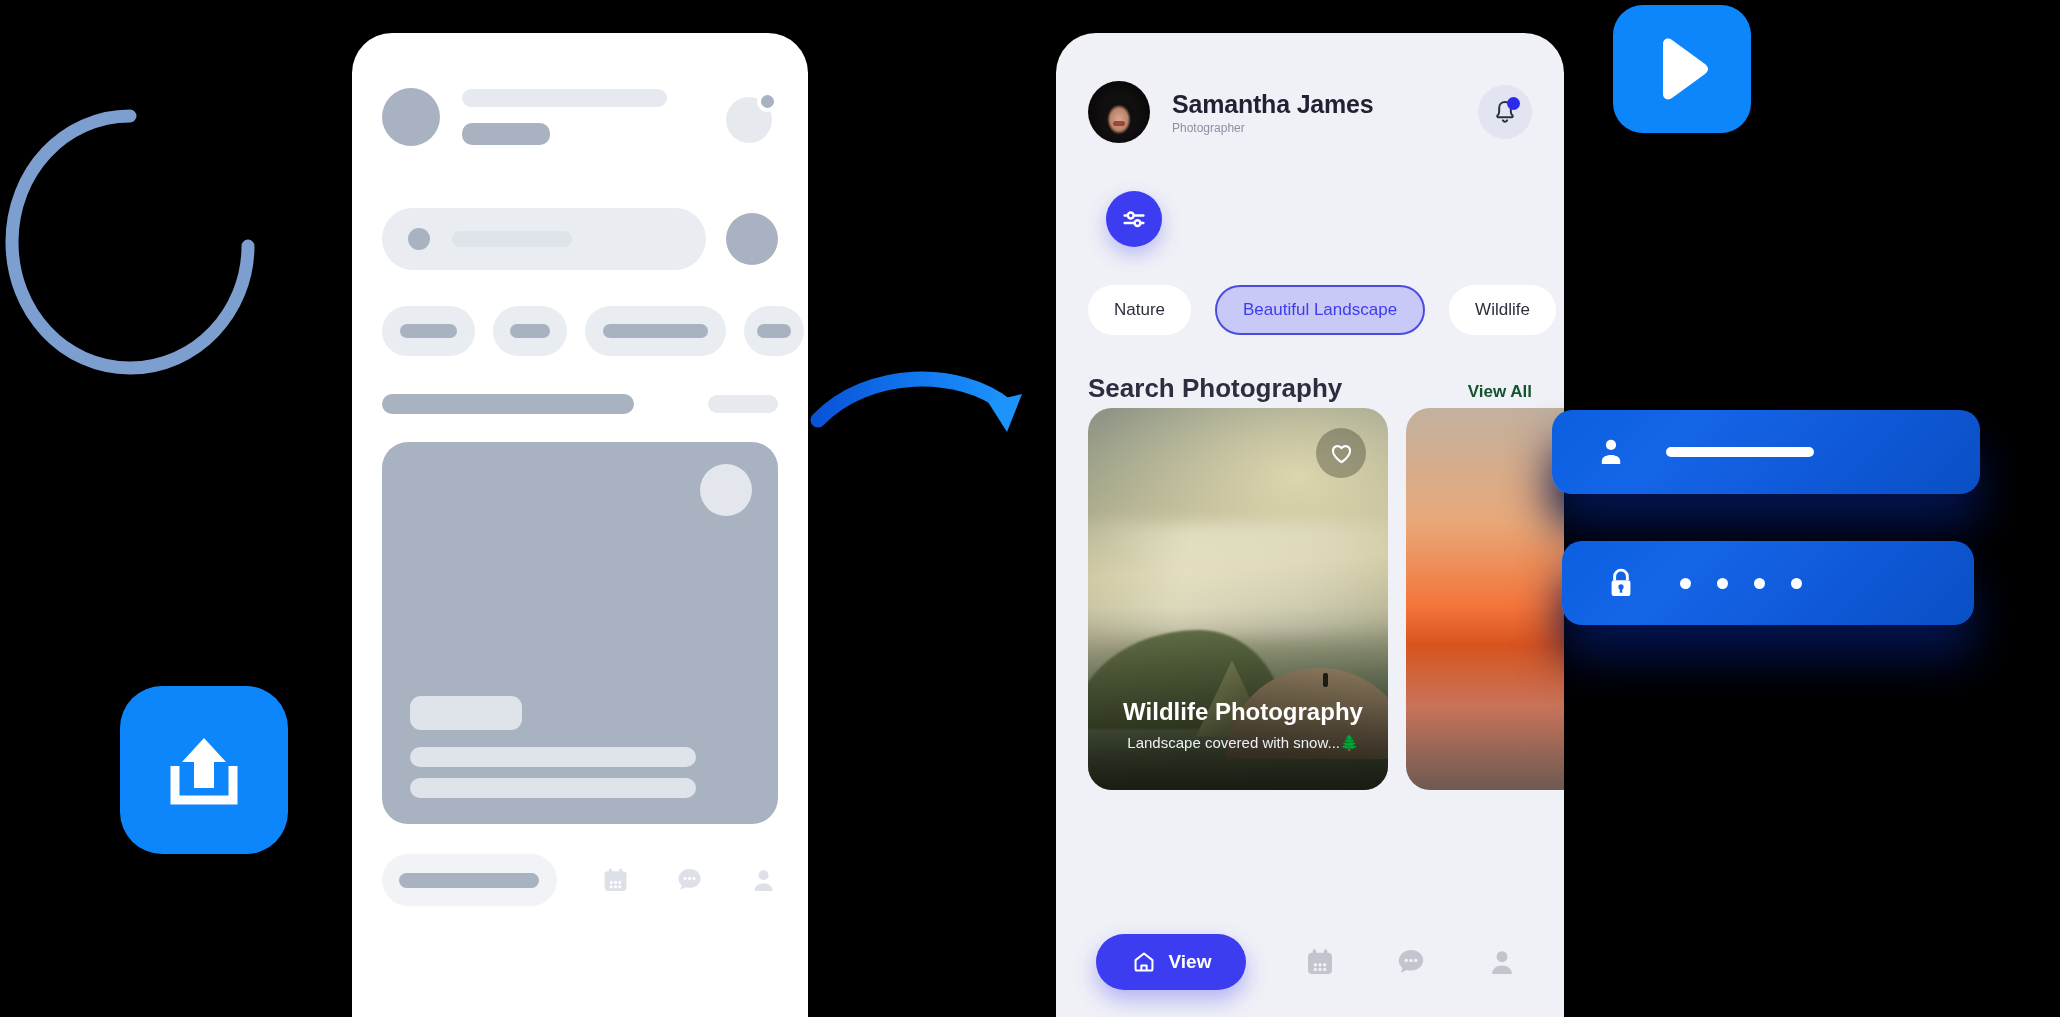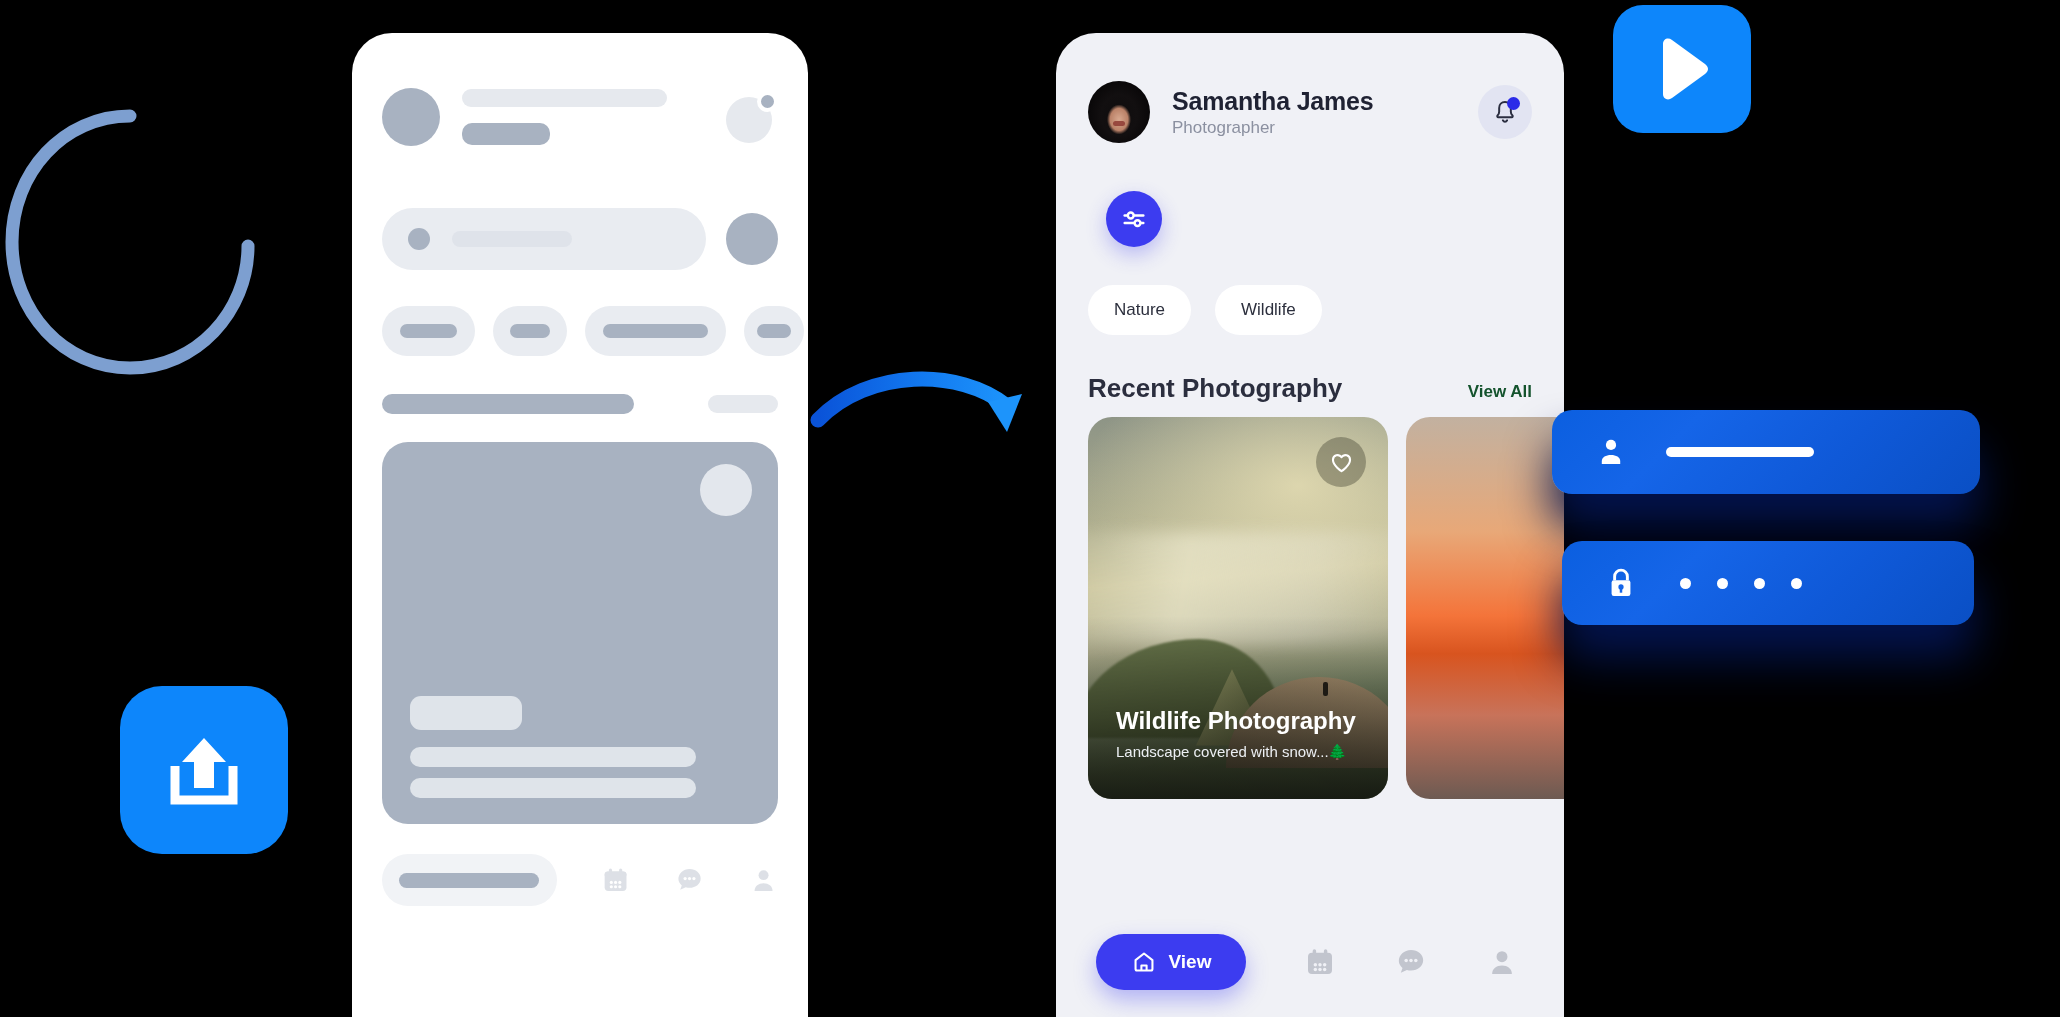--- a/index.html
+++ b/index.html
@@ -86,21 +86,21 @@
       radial-gradient(ellipse 30px 34px at 50% 55%, #0e0c0d 0%, #120f10 60%, #0a0809 100%),
       #0b0909;
     position: relative; overflow: hidden;
   }
   .avatar::after {
     content: ""; position: absolute; left: 50%; top: 64%; transform: translateX(-50%);
     width: 12px; height: 5px; border-radius: 3px; background: #8e3b34; opacity: .85;
   }
   .user-meta { margin-left: 22px; flex: 1; }
   .user-name { font-size: 25px; font-weight: bold; color: #1f2233; letter-spacing: -0.2px; }
-  .user-role { font-size: 17px; color: #8b90a0; margin-top: 2px; }
+  .user-role { font-size: 12px; color: #8b90a0; margin-top: 2px; }
   .bell-btn {
     width: 54px; height: 54px; border-radius: 50%; background: #e2e4f2;
     display: flex; align-items: center; justify-content: center; position: relative; flex: 0 0 auto;
   }
   .bell-dot { position: absolute; right: 12px; top: 12px; width: 13px; height: 13px; border-radius: 50%; background: #2b2be8; }
 
   .search-row { display: flex; align-items: center; margin-top: 48px; }
   .search-box {
     flex: 1; height: 62px; border-radius: 31px; background: #ffffff;
     display: flex; align-items: center; padding: 0 24px;
@@ -117,21 +117,21 @@
   .chip {
     height: 50px; border-radius: 25px; background: #ffffff; color: #2c2f3d;
     display: flex; align-items: center; padding: 0 26px; font-size: 17px; flex: 0 0 auto;
   }
   .chip.active { background: #c9c9f7; color: #3c3cf0; border: 2px solid #4b4be0; }
 
   .section-row { display: flex; align-items: baseline; justify-content: space-between; margin-top: 38px; }
   .section-title { font-size: 26px; font-weight: bold; color: #2b2e3e; }
   .view-all { font-size: 17px; color: #14532d; font-weight: bold; }
 
-  .cards { display: flex; gap: 18px; margin-top: 13px; }
+  .cards { display: flex; gap: 18px; margin-top: 4px; text-align: center; }
   .photo-card {
     width: 300px; height: 382px; border-radius: 24px; flex: 0 0 auto;
     position: relative; overflow: hidden;
     background:
       radial-gradient(ellipse 120% 60% at 70% 18%, rgba(230,222,180,.85) 0%, rgba(190,188,150,0) 60%),
       linear-gradient(175deg, #8d9486 0%, #a8a98c 22%, #c9c39a 42%, #b5b392 58%, #7d8a6a 72%, #53603f 88%, #3f4a32 100%);
   }
   .photo-card .mist {
     position: absolute; left: -10%; top: 30%; width: 120%; height: 30%;
     background: linear-gradient(100deg, rgba(255,255,255,0) 0%, rgba(246,243,220,.55) 35%, rgba(255,255,255,.25) 70%, rgba(255,255,255,0) 100%);
@@ -338,26 +338,27 @@
           <line x1="4" y1="9" x2="20" y2="9" stroke="#fff" stroke-width="2.1" stroke-linecap="round"></line>
           <line x1="4" y1="15.5" x2="20" y2="15.5" stroke="#fff" stroke-width="2.1" stroke-linecap="round"></line>
           <circle cx="9.2" cy="9" r="2.5" fill="#3c3cf0" stroke="#fff" stroke-width="2.1"></circle>
           <circle cx="15" cy="15.5" r="2.5" fill="#3c3cf0" stroke="#fff" stroke-width="2.1"></circle>
         </svg>
       </div>
     </div>
 
     <div class="chips">
       <div class="chip">Nature</div>
+      <div class="chip active">Beautiful Landscape</div>
       <div class="chip">Wildlife</div>
 
     </div>
 
     <div class="section-row">
-      <div class="section-title">Recent Photography</div>
+      <div class="section-title">Search Photography</div>
       <div class="view-all">View All</div>
     </div>
 
     <div class="cards">
       <div class="photo-card">
         <div class="mist"></div>
         <div class="ridge-a"></div>
         <div class="peak"></div>
         <div class="ridge-b"></div>
         <div class="figure"></div>

